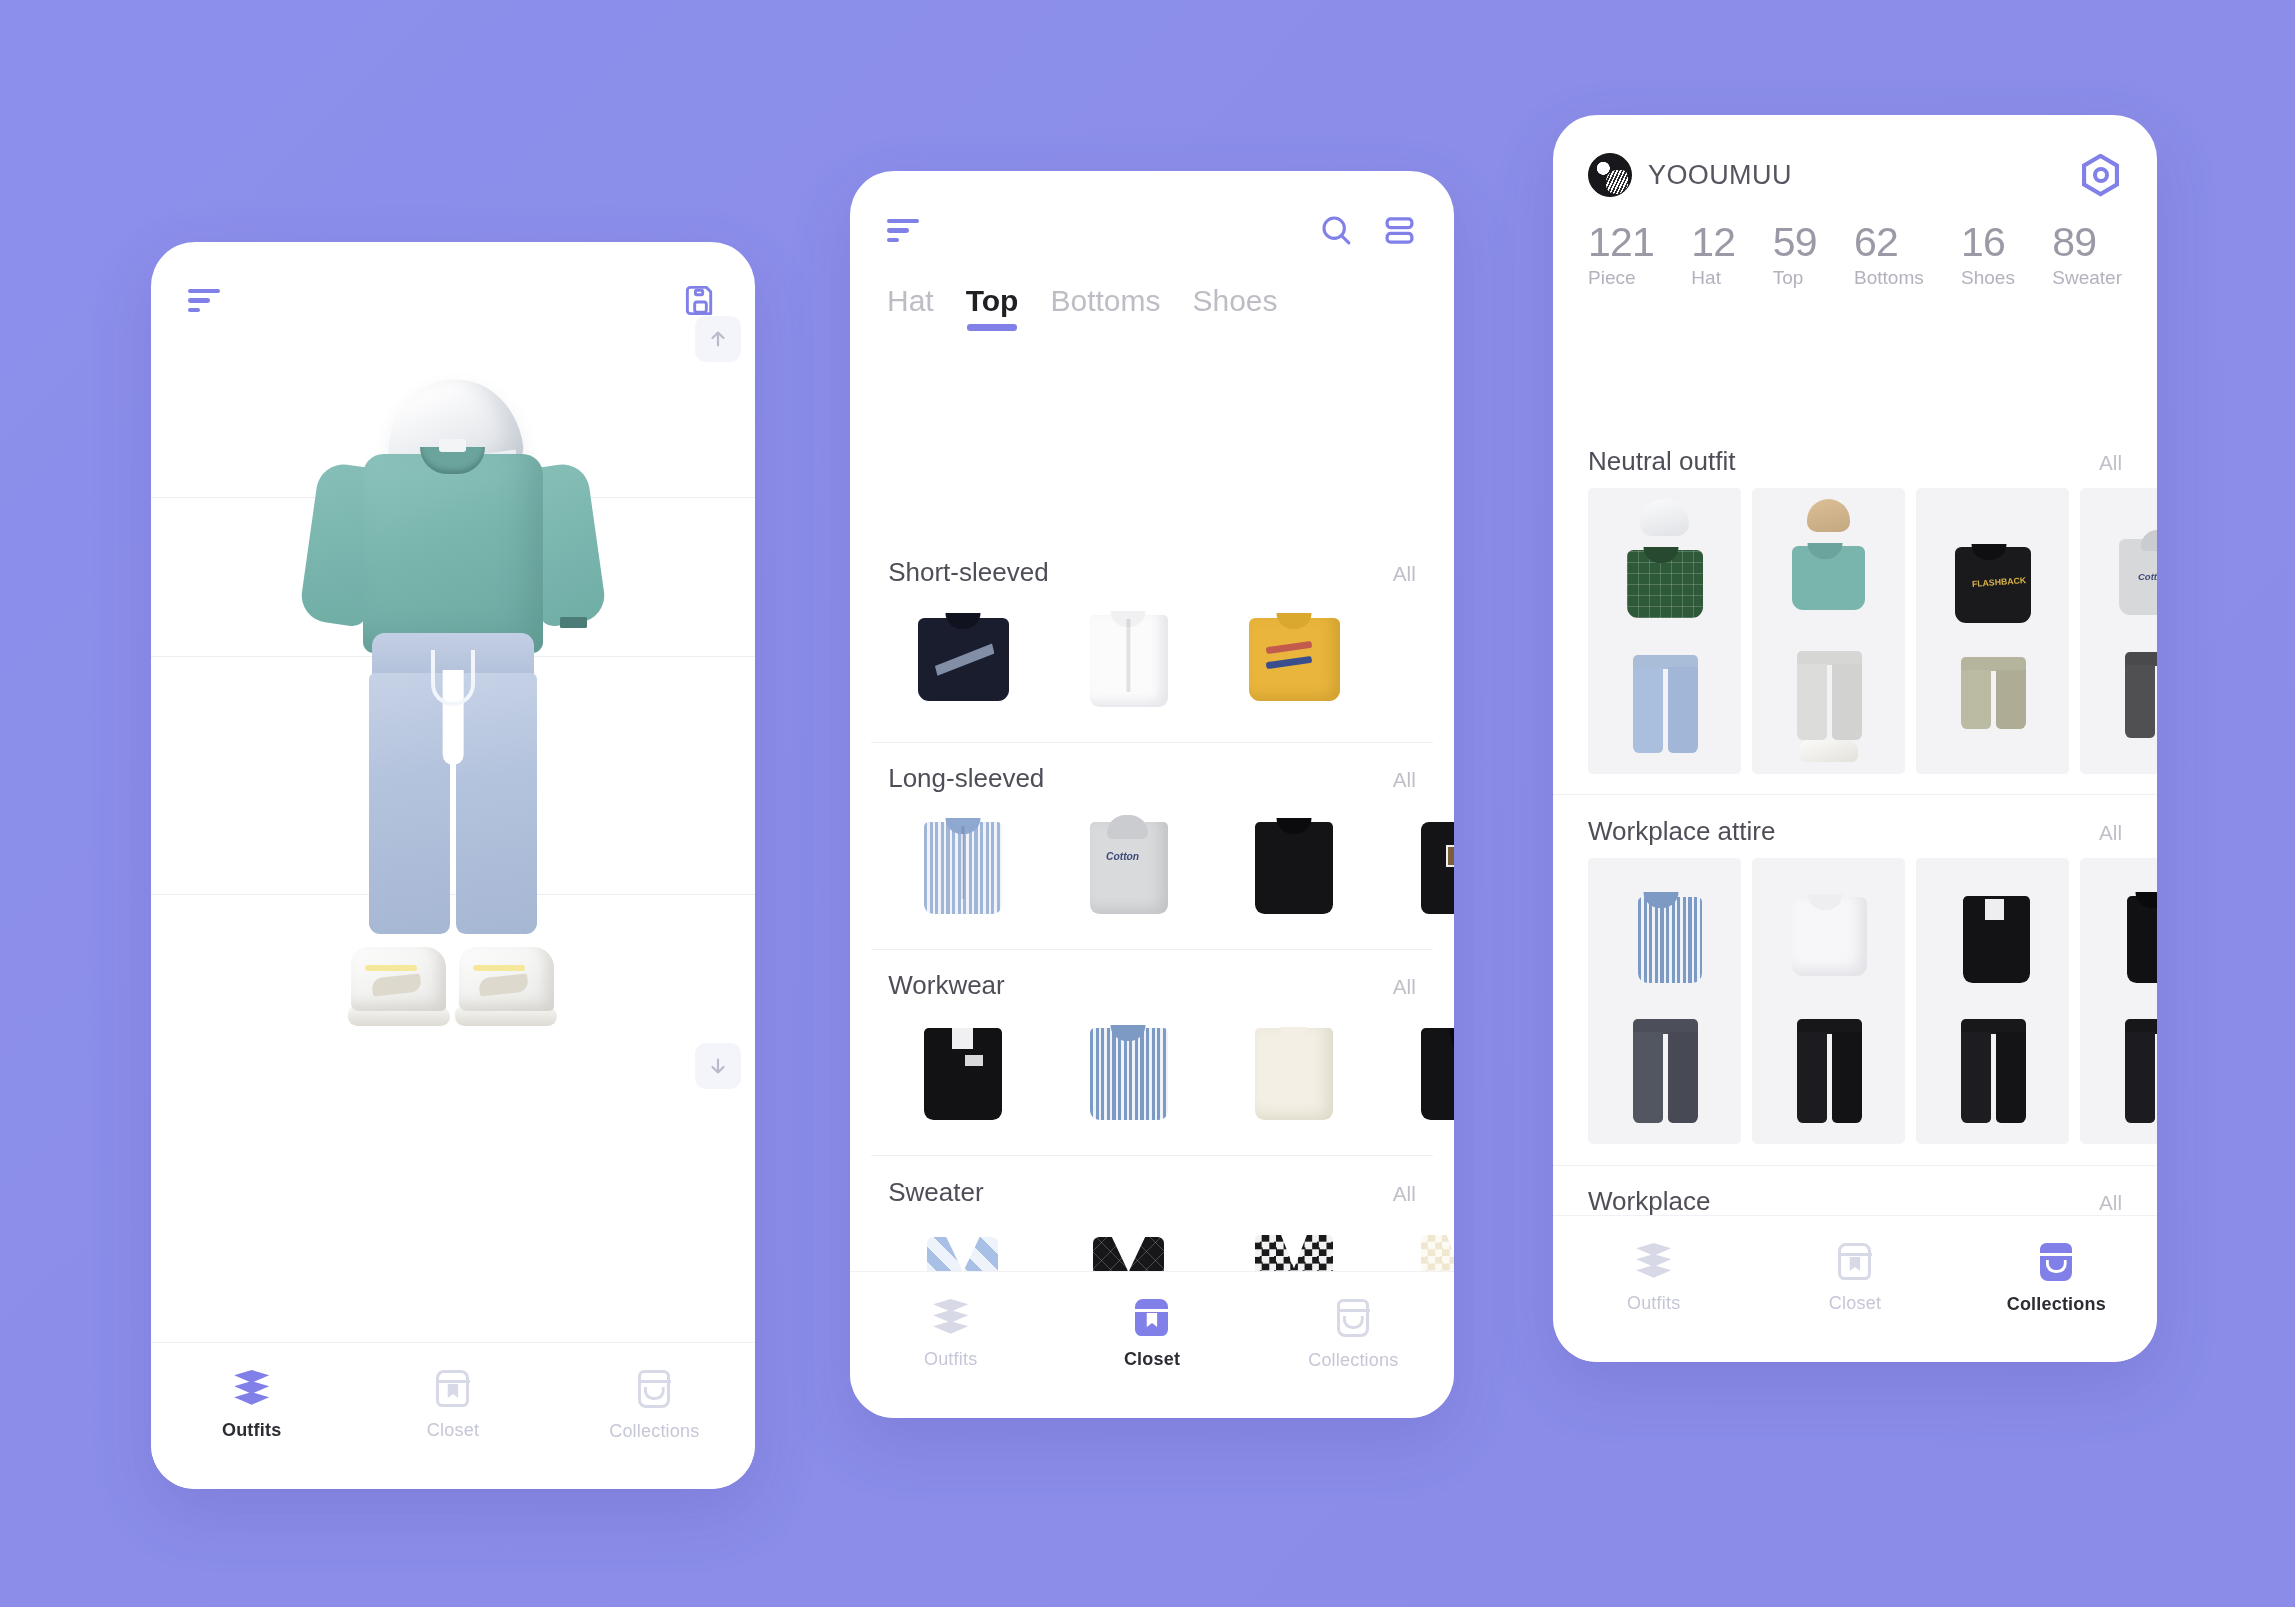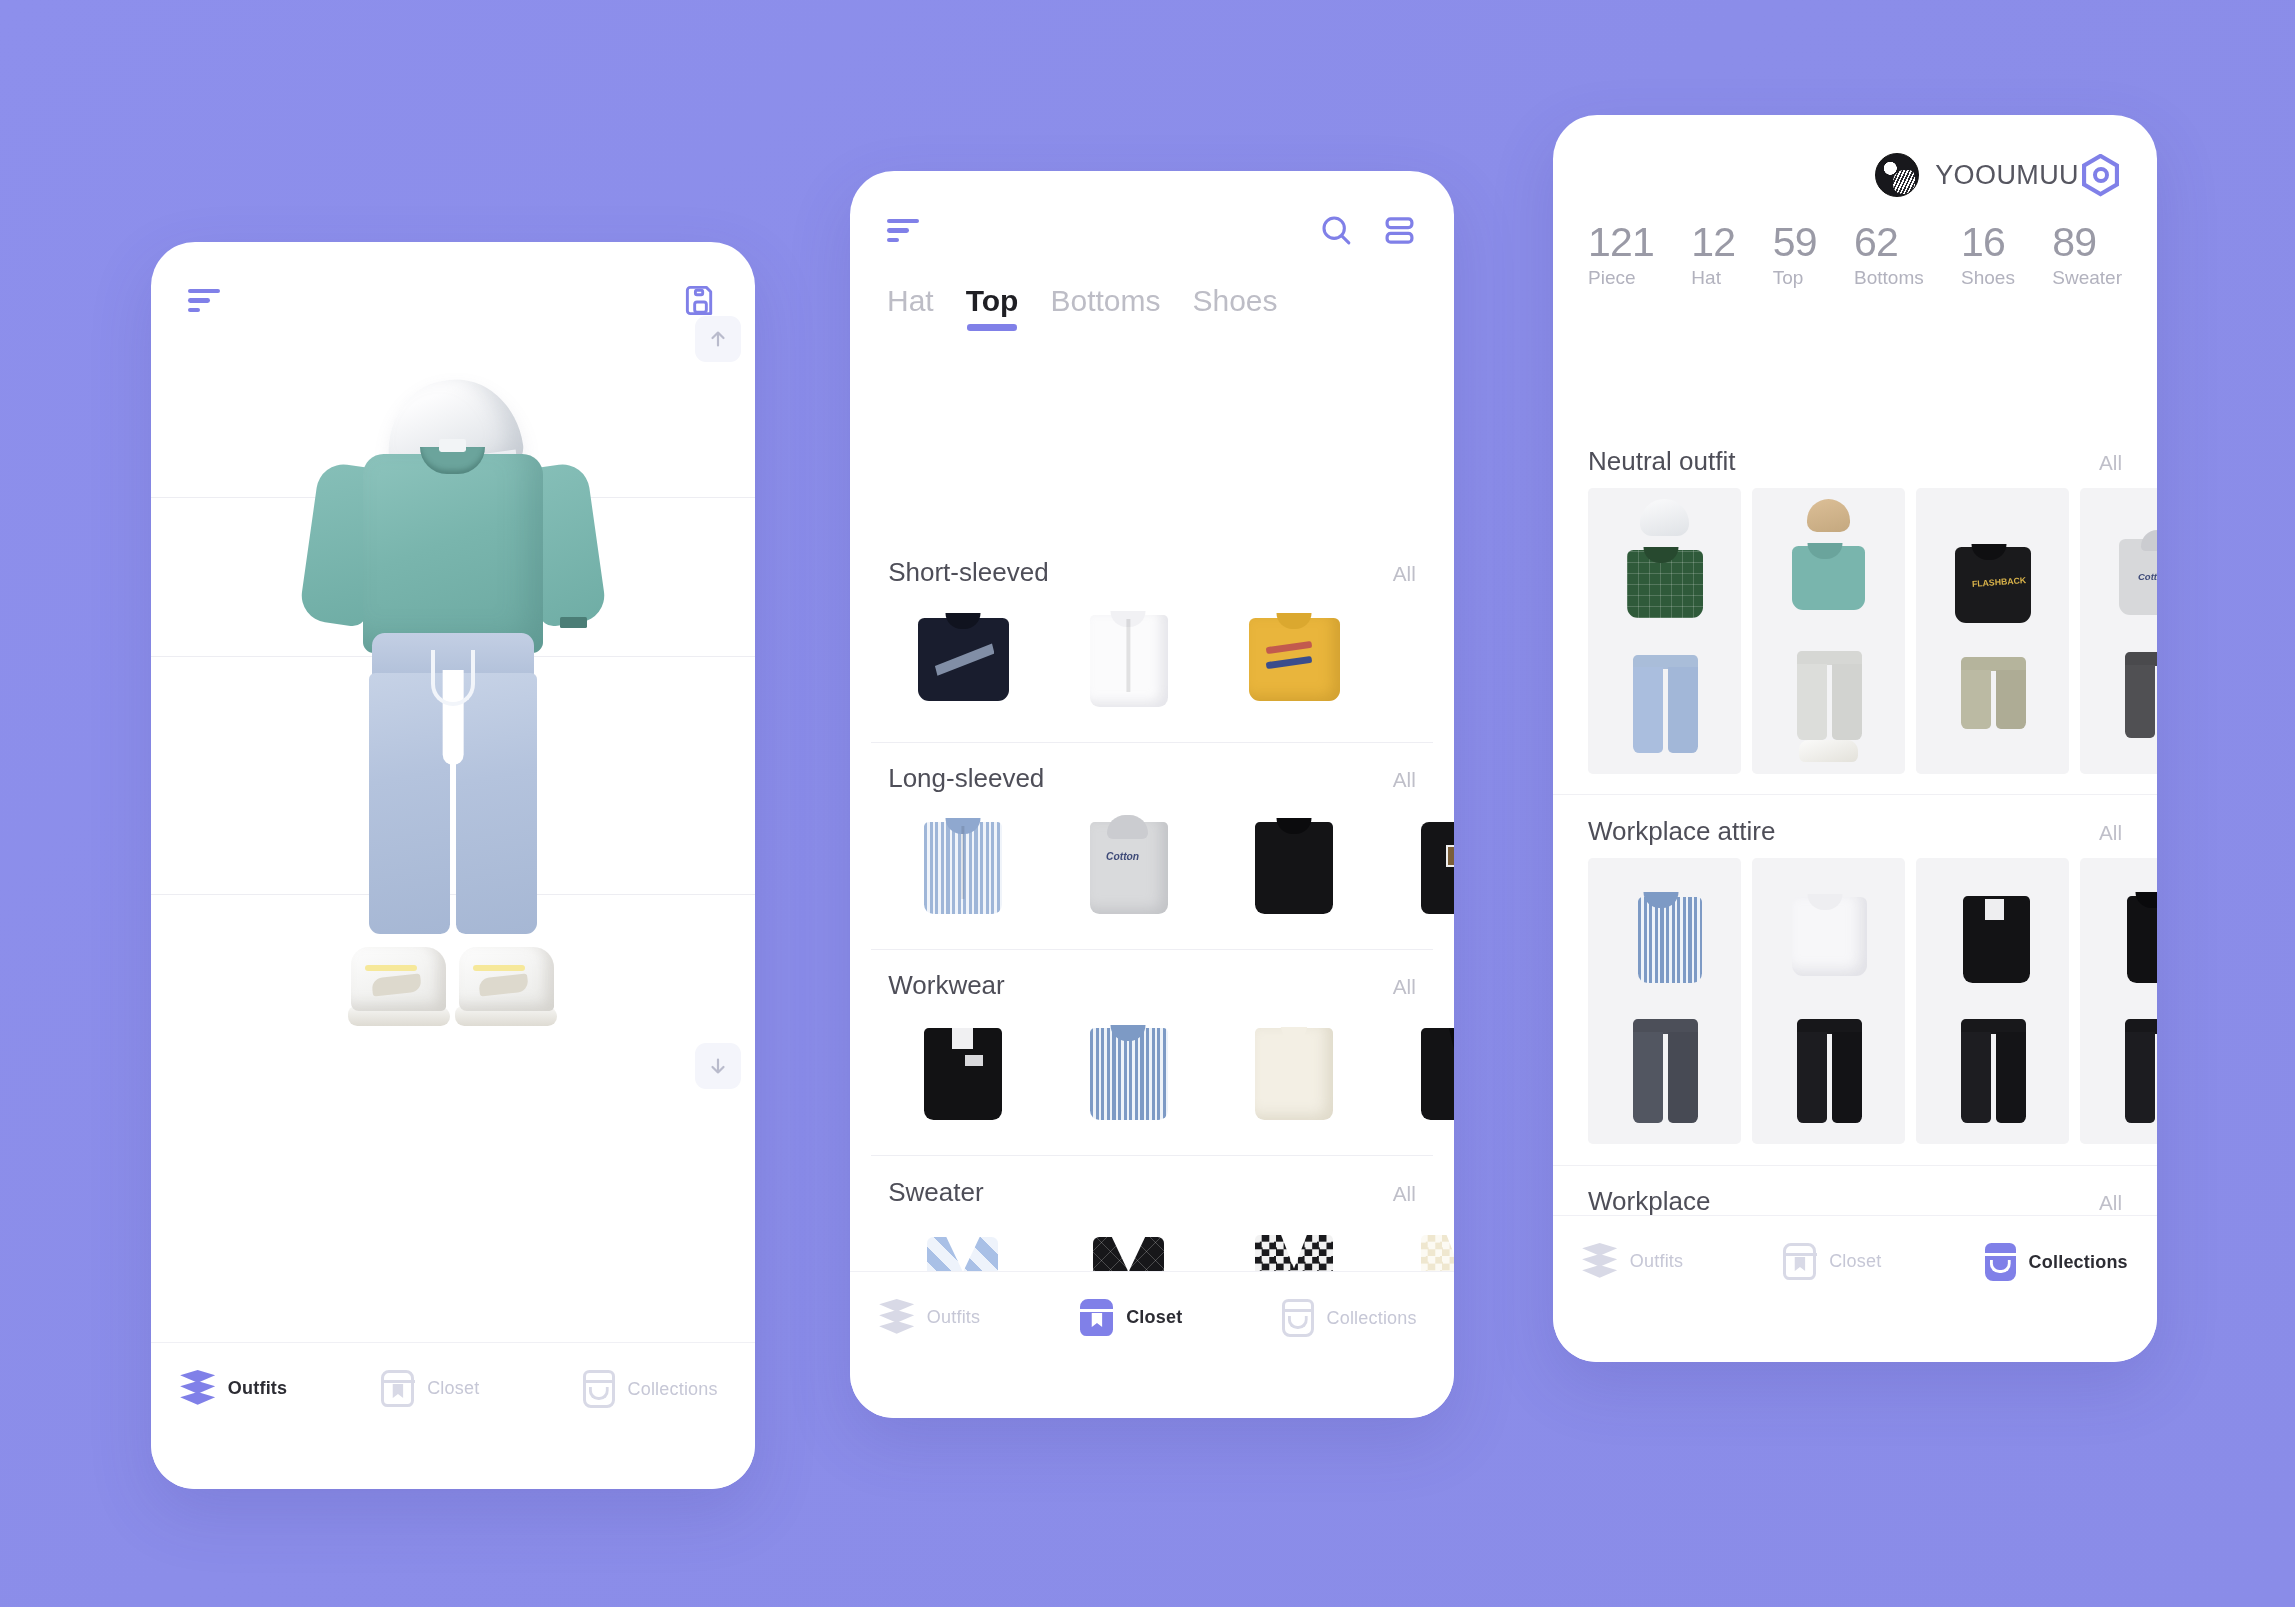--- a/index.html
+++ b/index.html
@@ -114,21 +114,21 @@
   .sneaker .lace { position:absolute; left:17.5px; bottom:60px; width:52px; height:6.4px; background:#f6e89a; border-radius:3.2px; }
 
   
   .tabbar {
     position: absolute; left: 0; right: 0; bottom: 0; height: 147px;
     background: #ffffff;
     border-top: 1.6px solid #f0f0f5;
     display: flex; align-items: flex-start; justify-content: space-around;
     padding-top: 27px;
   }
-  .tab { display: flex; flex-direction: row; align-items: center; gap: 12.7px; background:none; border:none; cursor:pointer; width: 143px; }
+  .tab { display: flex; flex-direction: column; align-items: center; gap: 12.7px; background:none; border:none; cursor:pointer; width: 143px; }
   .tab .lbl { font-size: 18px; color: #c6c7d6; letter-spacing: 0.2px; }
   .tab.active .lbl { color: #2c2c33; font-weight: 600; }
 
   
   .ico-stack { width: 35px; height: 37px; position: relative; }
   .ico-stack i { position:absolute; left:0; width:35px; height:12.7px; background:#d8d9e6;
     clip-path: polygon(50% 0%, 100% 42%, 50% 100%, 0% 42%); }
   .ico-stack i:nth-child(1){ top:0; } .ico-stack i:nth-child(2){ top:11px; } .ico-stack i:nth-child(3){ top:22px; }
   .tab.active .ico-stack i { background:#8080e8; }
 
@@ -182,21 +182,21 @@
   .vest { position:absolute; left:24px; top:16px; width:71px; height:87px; border-radius: 6.4px 6.4px 8px 8px; }
   .vneck { position:absolute; left:50%; transform:translateX(-50%); top:14.3px; width:35px; height:37px;
     background:#ffffff; clip-path: polygon(0 0, 100% 0, 50% 100%); }
 
   .pantsmall { position:absolute; left:27px; top:11px; width:65px; height:98px; }
   .pantsmall .w { position:absolute; left:0; top:0; width:65px; height:14.3px; border-radius:4.8px 4.8px 0 0; }
   .pantsmall .l, .pantsmall .r { position:absolute; top:12.7px; width:30px; height:86px; }
   .pantsmall .l { left:0; border-radius: 0 0 4.8px 6.4px; } .pantsmall .r { right:0; border-radius: 0 0 6.4px 4.8px; }
 
   
-  .profile-bar { display:flex; align-items:center; justify-content:flex-end; padding: 38px 35px 0 35px; }
+  .profile-bar { display:flex; align-items:center; justify-content:space-between; padding: 38px 35px 0 35px; }
   .profile-left { display:flex; align-items:center; gap: 16px; }
   .avatar { width: 44px; height: 44px; border-radius: 50%;
     background: radial-gradient(circle at 34% 34%, #ffffff 0 16%, #18181c 17% 100%);
     position: relative; overflow:hidden; border: 1.6px solid #111; }
   .avatar::after { content:""; position:absolute; right:3.2px; bottom:1.6px; width:22px; height:24px;
     background: repeating-linear-gradient(115deg,#fff 0 1.6px,#2a2a2e 1.6px 3.2px); border-radius: 50% 30% 40% 40%; }
   .profile-name { font-size: 27px; color:#565660; letter-spacing:0.4px; }
   .hex-gear { width: 43px; height: 43px; position: relative; }
   .hex-gear .hx { position:absolute; inset:0;
     background:#8080e8;

